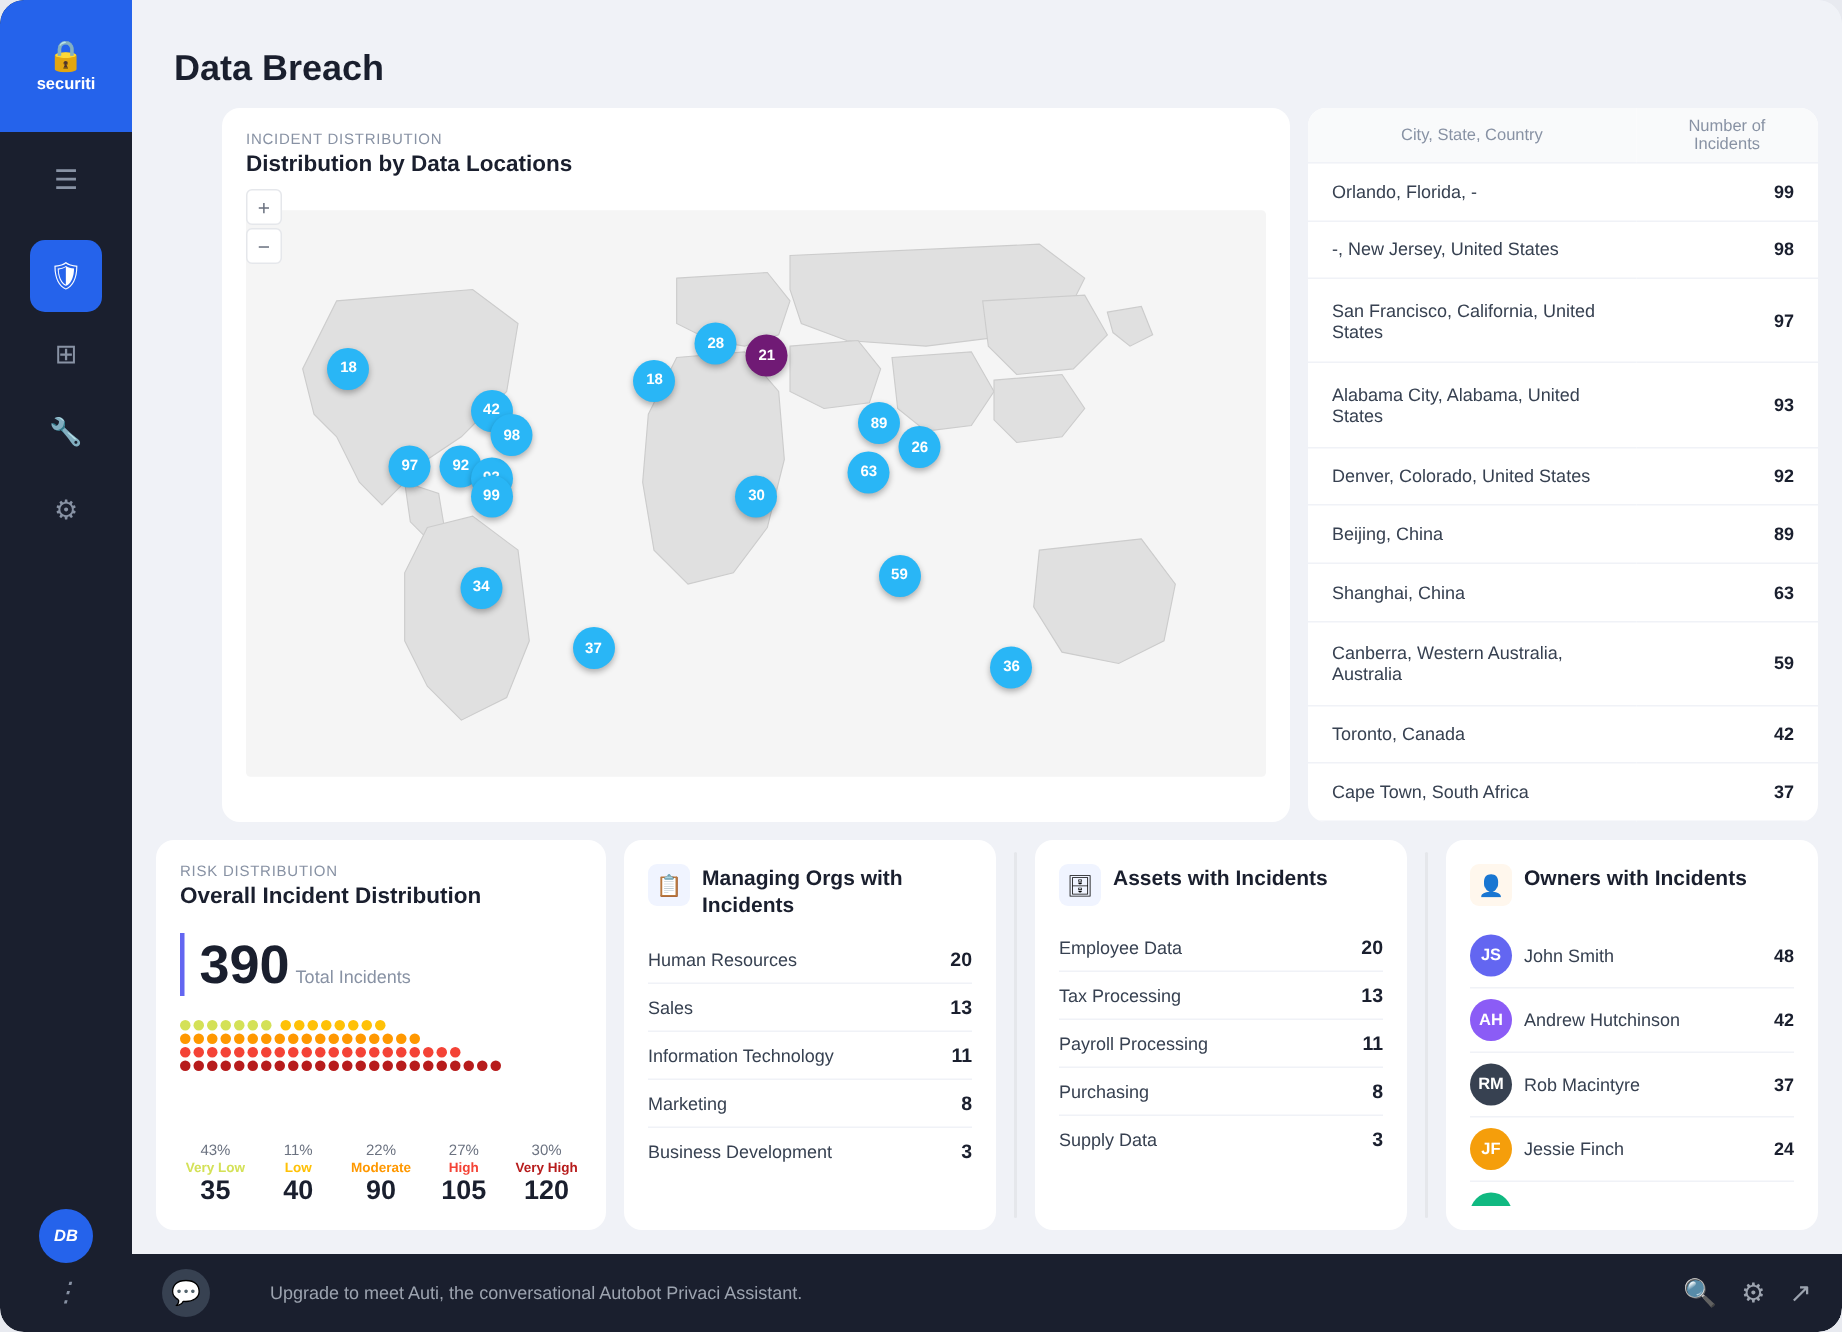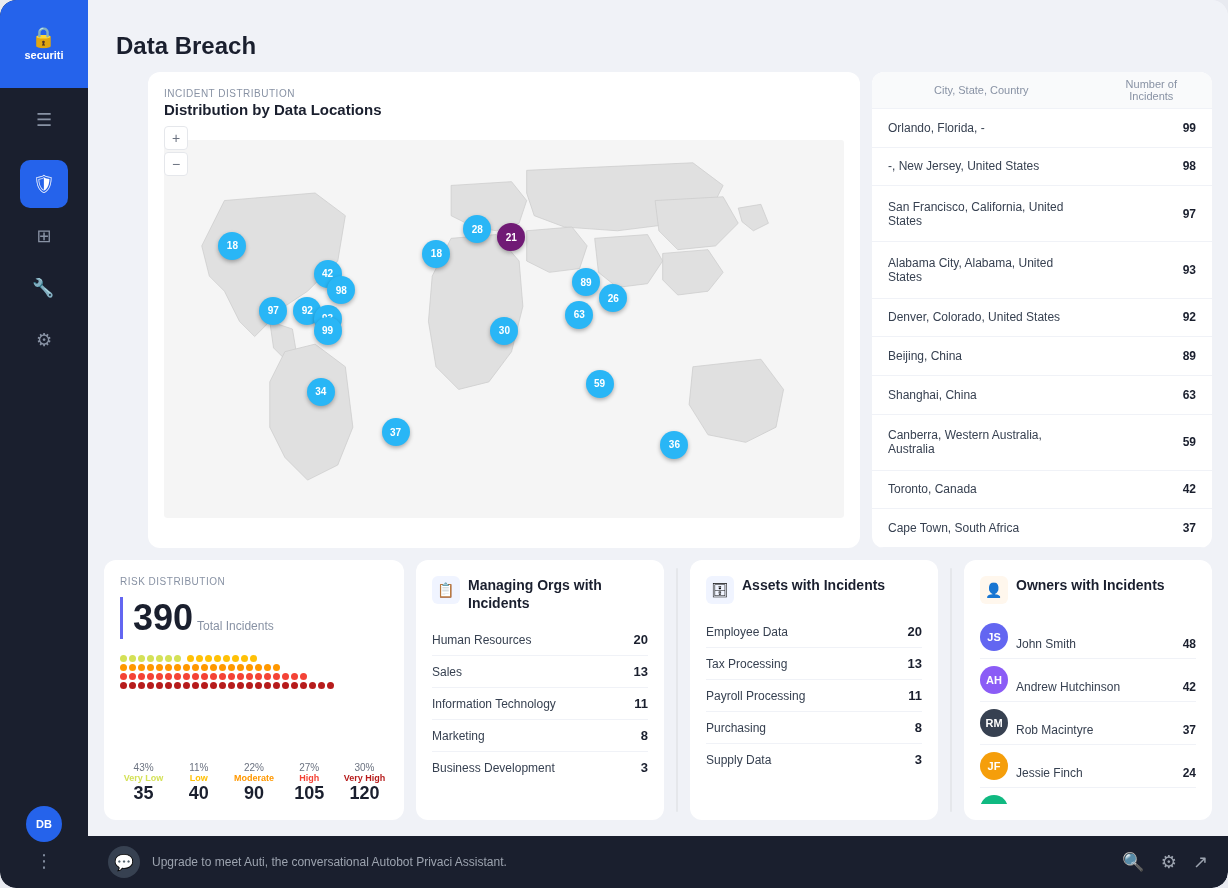--- a/index.html
+++ b/index.html
@@ -71,20 +71,21 @@
       font-size: 18px;
       position: relative;
     }
     .nav-item.active { background: #2563eb; color: white; }
     .sidebar-bottom {
       display: flex;
       flex-direction: column;
       align-items: center;
       gap: 8px;
       padding-bottom: 16px;
+      font-style: italic;
     }
     .avatar-db {
       width: 36px;
       height: 36px;
       background: #2563eb;
       border-radius: 50%;
       display: flex;
       align-items: center;
       justify-content: center;
       color: white;
@@ -346,21 +347,21 @@
       color: #374151;
       flex: 1;
     }
     .data-row-value {
       font-weight: 700;
       color: #1a1f2e;
       font-size: 13px;
     }
     .owner-row {
       display: flex;
-      align-items: flex-end;
+      align-items: center;
       gap: 8px;
       padding: 7px 0;
       border-bottom: 1px solid #f0f2f7;
       font-size: 12px;
     }
     .owner-row:last-child { border-bottom: none; }
     .owner-avatar {
       width: 28px;
       height: 28px;
       border-radius: 50%;
@@ -401,20 +402,21 @@
       display: flex;
       align-items: center;
       justify-content: center;
       color: #9ca3af;
       font-size: 16px;
     }
     .bottom-bar-text {
       color: #9ca3af;
       font-size: 12px;
       flex: 1;
+      margin-left: 28px;
     }
     .bottom-bar-actions {
       display: flex;
       gap: 16px;
     }
     .bottom-action {
       color: #9ca3af;
       font-size: 18px;
       cursor: pointer;
     }
@@ -592,20 +594,21 @@
   </tr>
             </tbody>
         </table>
       </div>
     </div>
 
     <div class="bottom-panel">
 
       <div class="risk-card">
         <div class="card-subtitle">Risk Distribution</div>
+        <div class="card-title">Overall Incident Distribution</div>
         <div class="total-incidents">
           <span class="total-number">390</span>
           <span class="total-label">Total Incidents</span>
         </div>
 
         <div class="dot-matrix" id="dot-matrix">
         <div style="display: flex; flex-wrap: wrap; gap: 2px; align-content: flex-start; margin-right: 4px;">
               <div style="width: 7px; height: 7px; border-radius: 50%; background: rgb(212, 225, 87);"></div>
               <div style="width: 7px; height: 7px; border-radius: 50%; background: rgb(212, 225, 87);"></div>
               <div style="width: 7px; height: 7px; border-radius: 50%; background: rgb(212, 225, 87);"></div>

